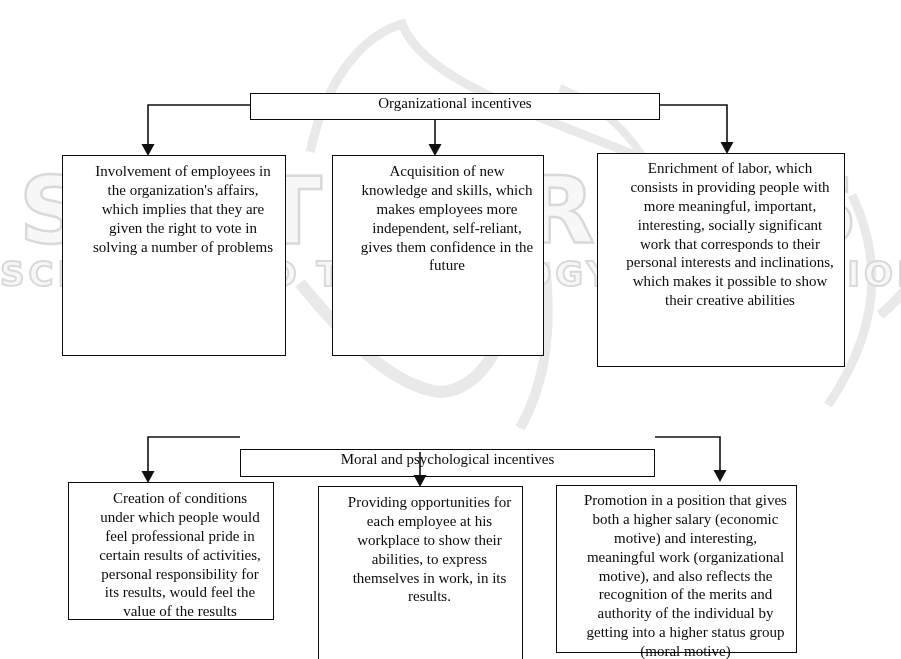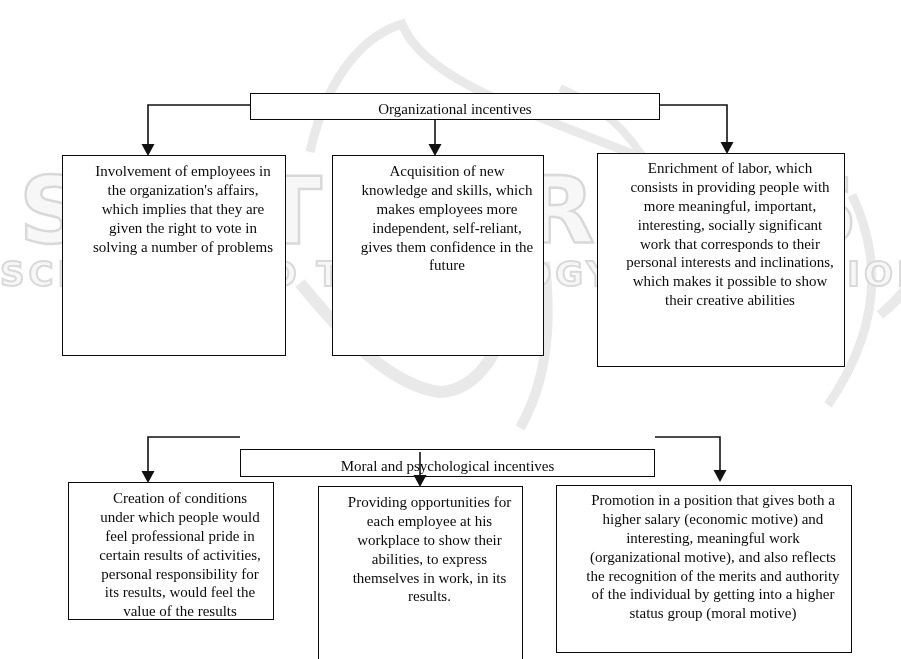--- a/index.html
+++ b/index.html
@@ -14,21 +14,21 @@
       color:#f7f7f7;-webkit-text-stroke:2.5px #d9d9d9;user-select:none;}
   .wm-big{top:158px;font-size:92px;letter-spacing:24px;}
   .wm-small{top:254px;font-size:34px;letter-spacing:4px;-webkit-text-stroke:2px #d9d9d9;}
   .wm-swirls{position:absolute;left:0;top:0;z-index:0;}
   
   .box{
     position:absolute;background:#ffffff;border:1.6px solid #0a0a0a;
     box-sizing:border-box;z-index:1;
     font-size:15px;line-height:1.26;text-align:center;color:#0a0a0a;
   }
-  .title-box{display:flex;align-items:flex-end;justify-content:center;}
+  .title-box{display:flex;align-items:flex-start;justify-content:center;}
   .leaf{padding:6px 8px 0 26px;}
   .connectors{position:absolute;left:0;top:0;z-index:2;pointer-events:none;}
 </style>
 </head>
 <body>
 
 <svg class="wm-swirls" width="901" height="659" viewBox="0 0 901 659">
   <g fill="none" stroke="#e9e9e9">
     <path d="M 310 152 C 330 62 375 32 402 24 C 425 82 530 112 660 165" stroke-width="9"></path>
     <path d="M 560 88 C 600 105 628 130 650 168" stroke-width="8"></path>
@@ -63,21 +63,21 @@
 </div>
 
 <div class="box leaf" style="left:68px;top:482px;width:206px;height:138px;">
   <span>Creation of conditions under which people would feel professional pride in certain results of activities, personal responsibility for its results, would feel the value of the results</span>
 </div>
 
 <div class="box leaf" style="left:318px;top:486px;width:205px;height:204px;">
   <span>Providing opportunities for each employee at his workplace to show their abilities, to express themselves in work, in its results.</span>
 </div>
 
-<div class="box leaf" style="left:556px;top:485px;width:296px;height:168px;padding-top:5px;font-family:Liberation Serif, serif;">
+<div class="box leaf" style="left:556px;top:485px;width:241px;height:168px;padding-top:5px;font-family:Liberation Serif, serif;">
   <span>Promotion in a position that gives both a higher salary (economic motive) and interesting, meaningful work (organizational motive), and also reflects the recognition of the merits and authority of the individual by getting into a higher status group (moral motive)</span>
 </div>
 
 <svg class="connectors" width="901" height="659" viewBox="0 0 901 659">
   <g stroke="#111111" stroke-width="1.6" fill="none">
     <path d="M 250 105 H 148 V 145"></path>
     <path d="M 435 120 V 145"></path>
     <path d="M 660 105 H 727 V 143"></path>
     <path d="M 240 437 H 148 V 472"></path>
     <path d="M 420 452 V 476"></path>

